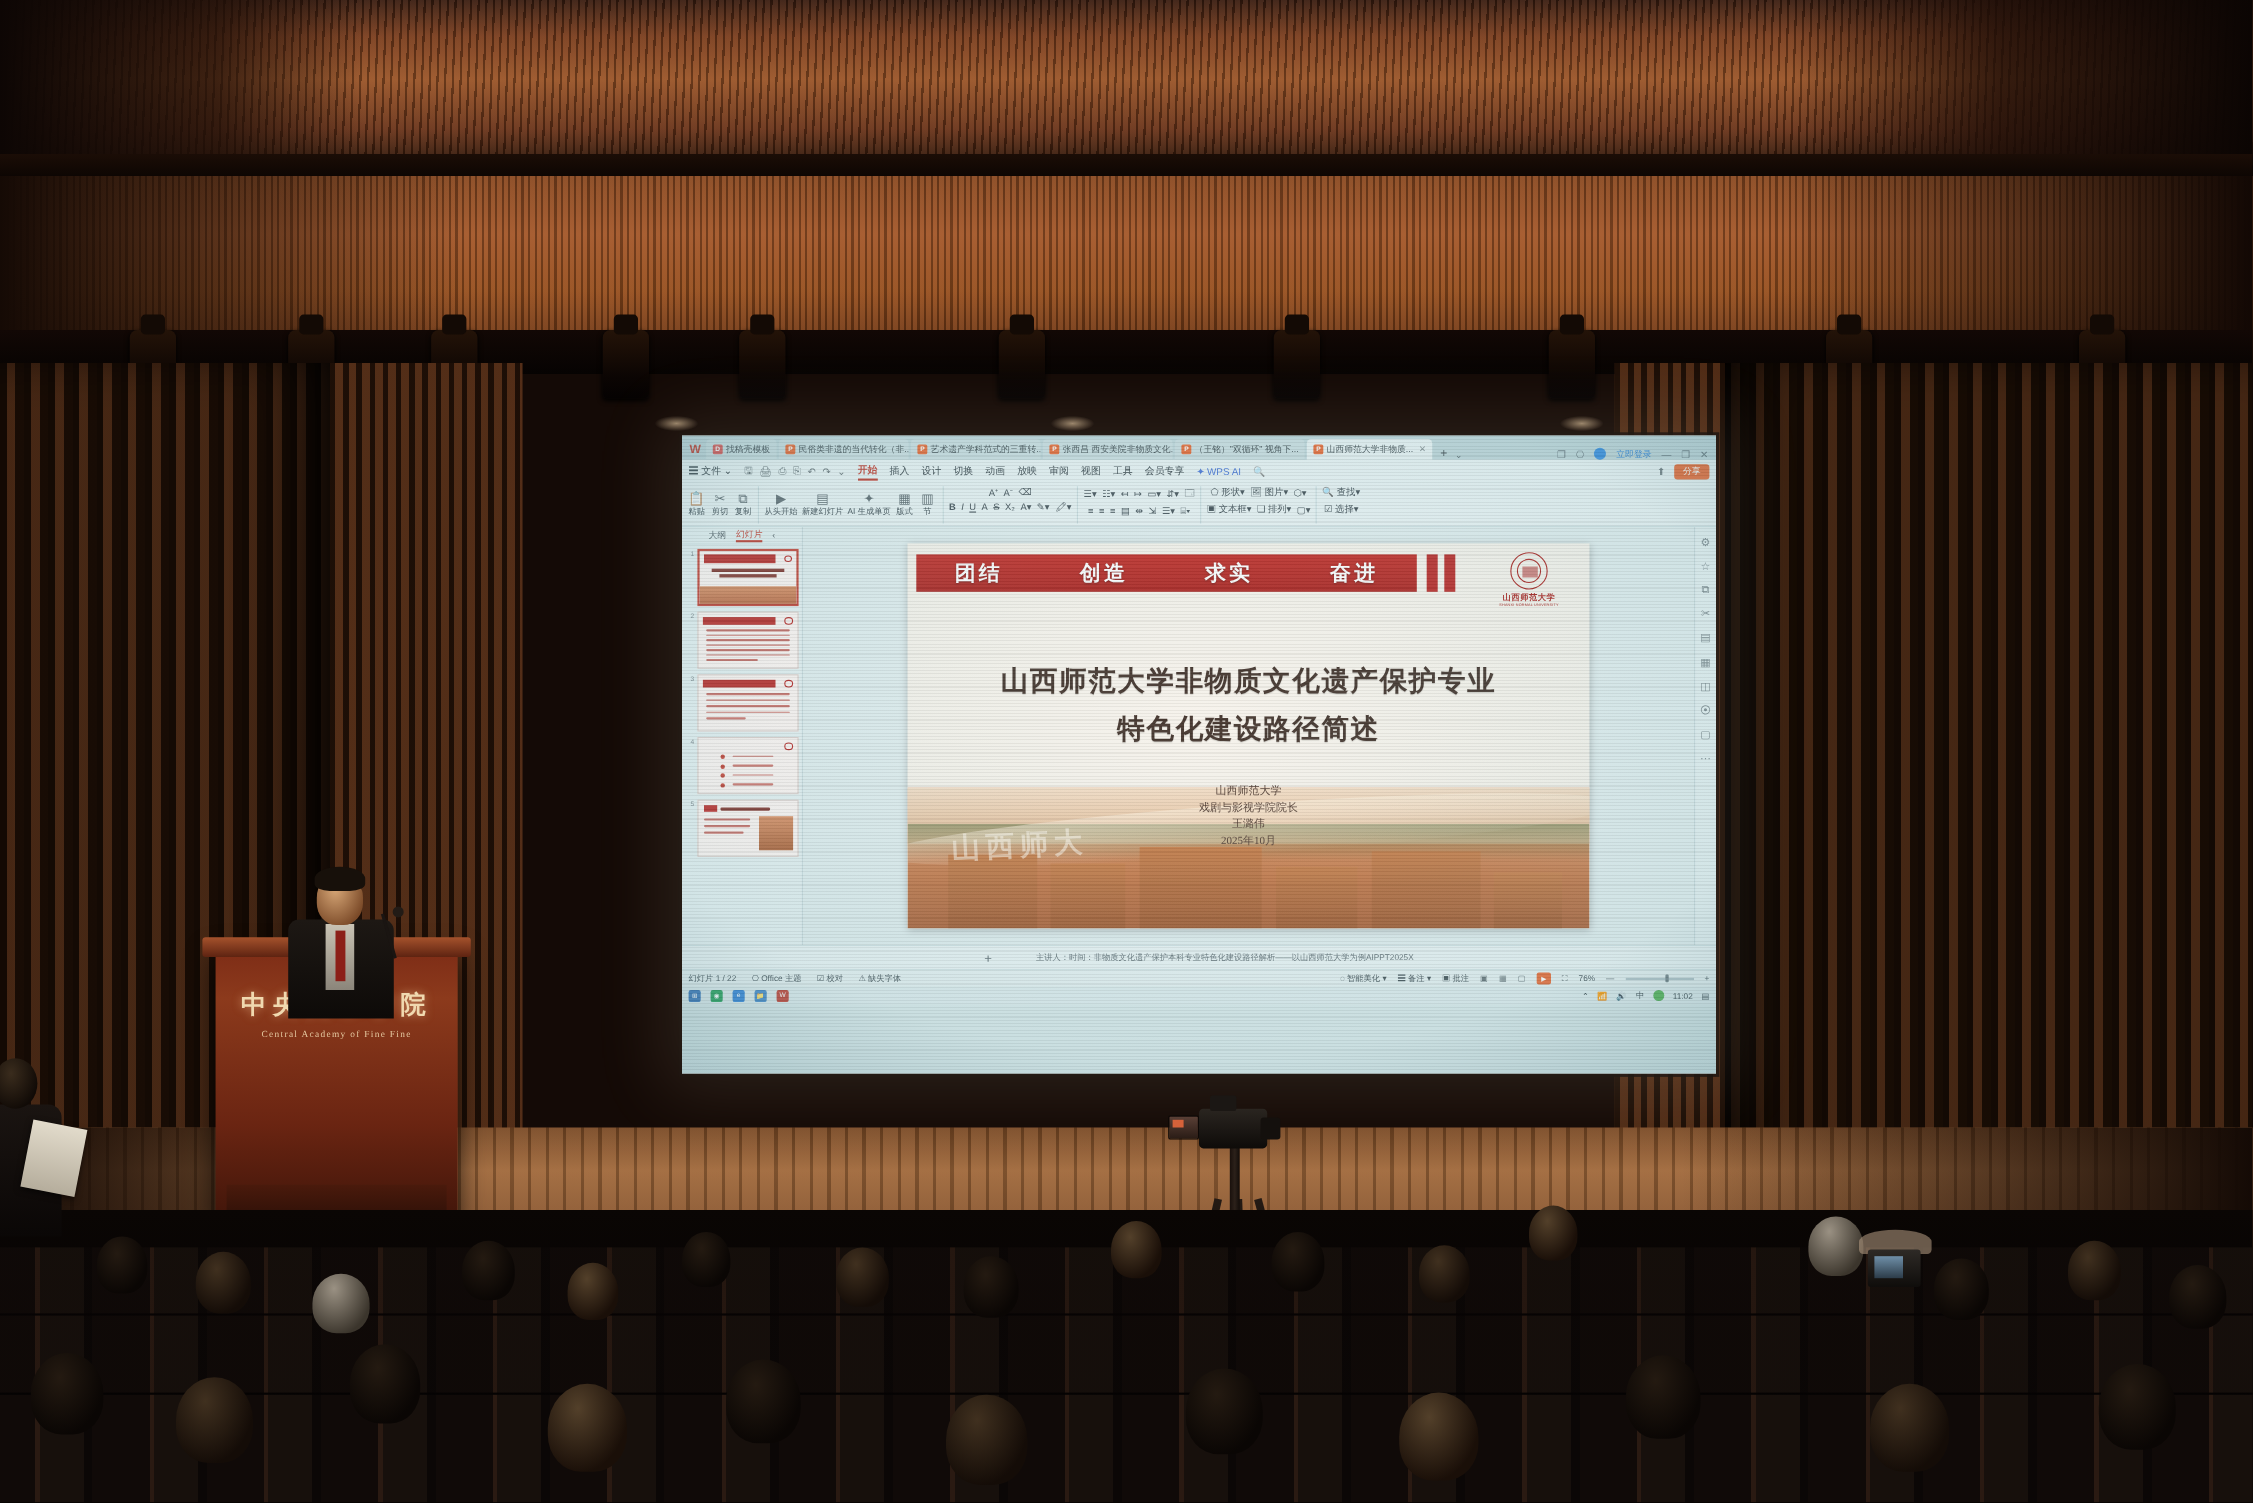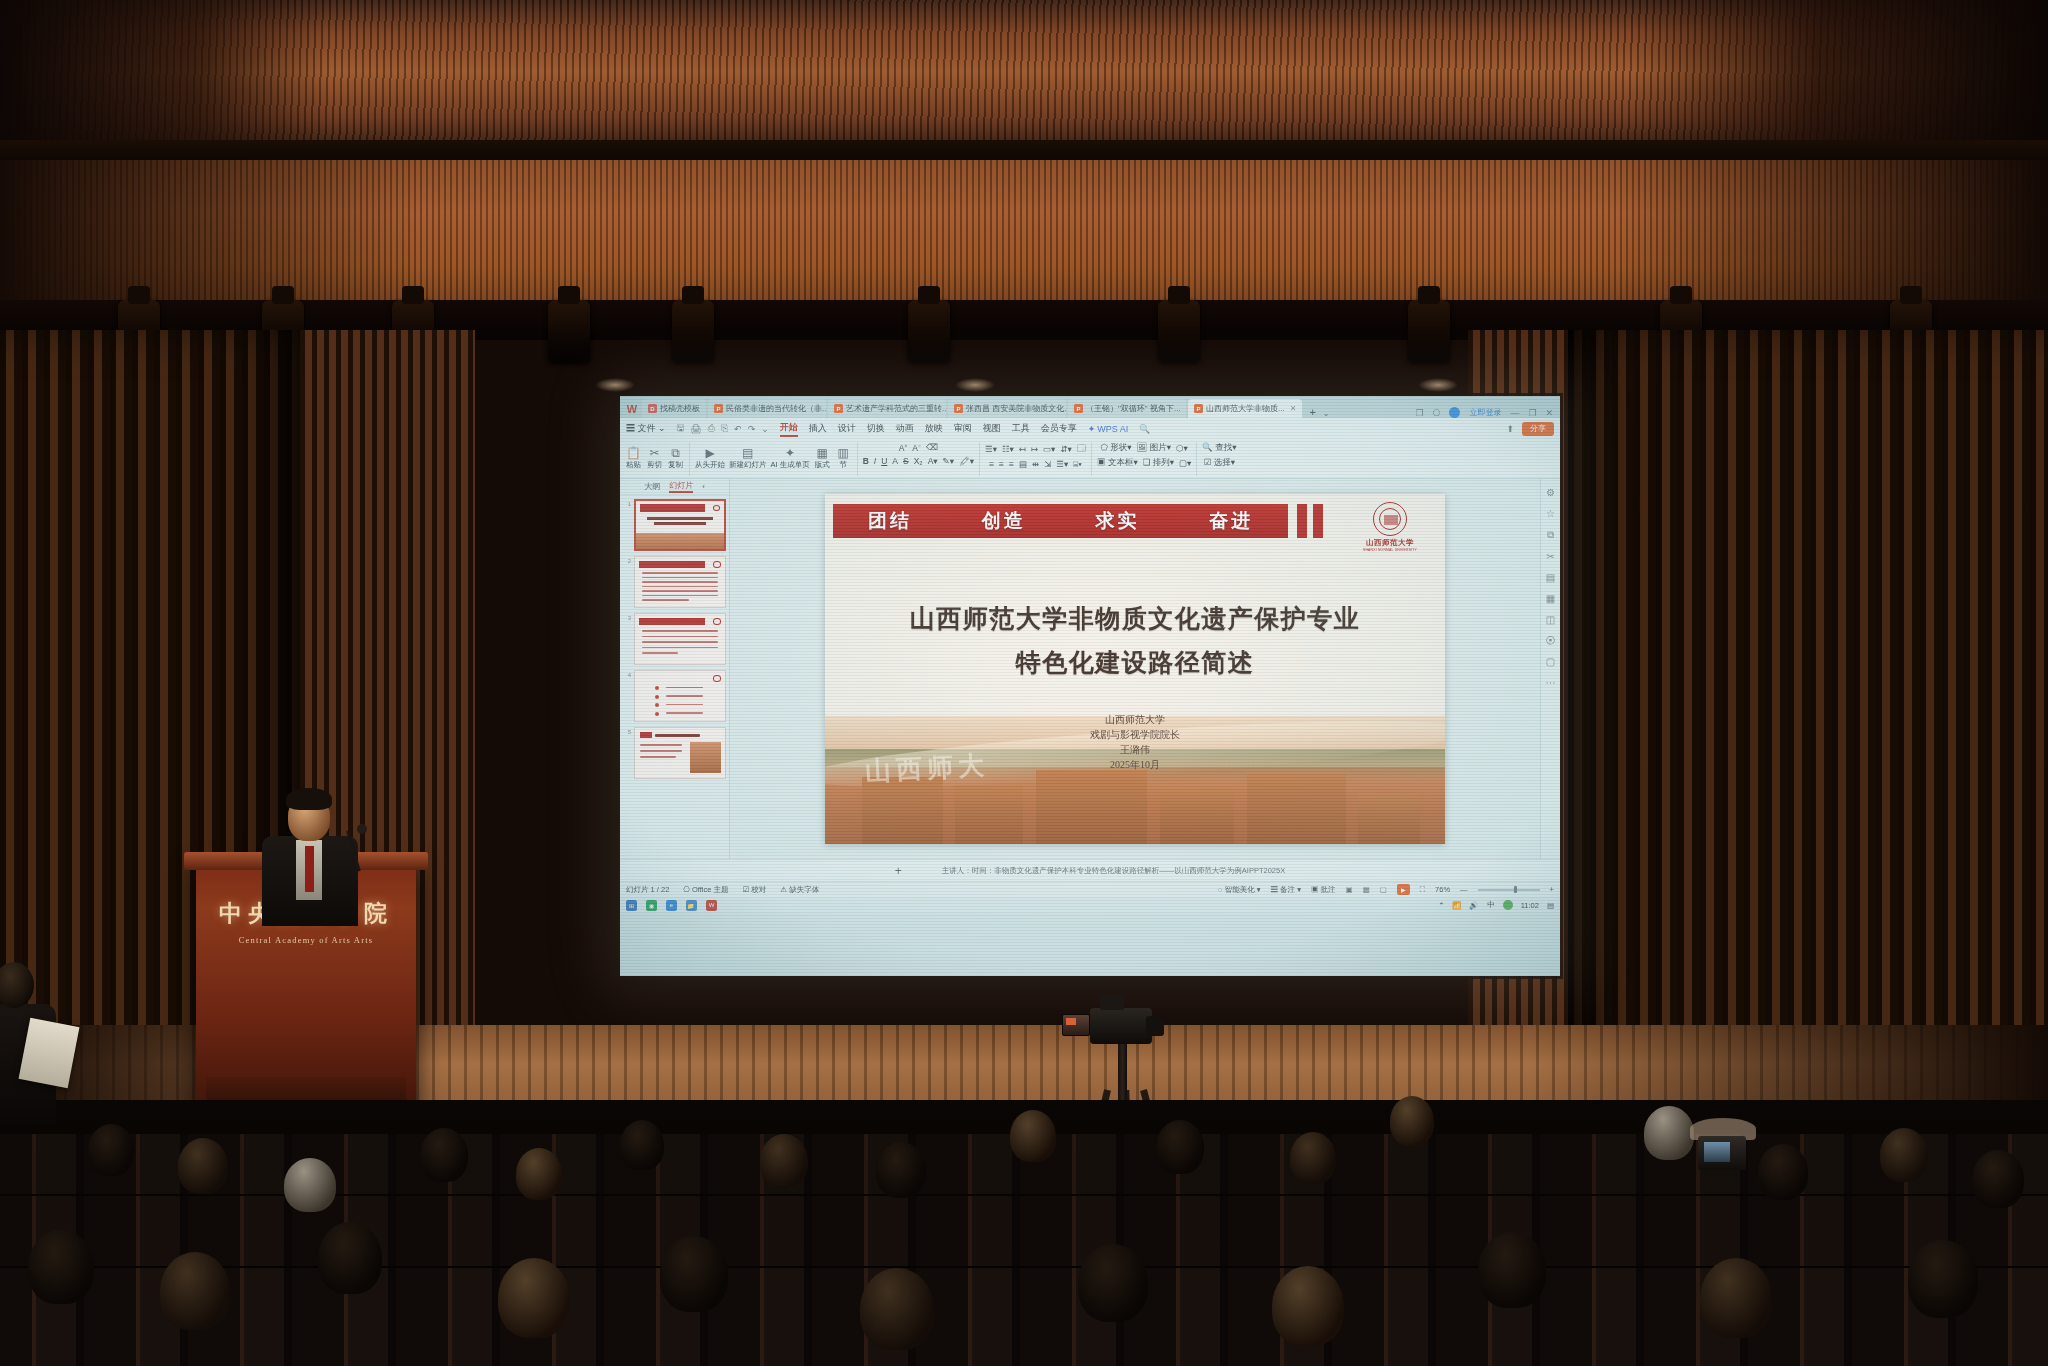--- a/index.html
+++ b/index.html
@@ -745,21 +745,21 @@
   <div class="stage">
     <div class="sv-l"></div>
     <div class="sv-r"></div>
   </div>
   <div class="stage-edge"></div>
 
   <div class="podium">
     <div class="podium-top"></div>
     <div class="podium-sign">
       <div class="cn">中央美术学院</div>
-      <div class="en">Central Academy of Arts Arts</div>
+      <div class="en">Central Academy of Fine Fine</div>
     </div>
     <div class="podium-base"></div>
   </div>
   <div class="spk-body"></div>
   <div class="spk-shirt"></div>
   <div class="spk-tie"></div>
   <div class="spk-head"></div>
   <div class="spk-hair"></div>
   <div class="mic-stem"></div>
   <div class="mic-head"></div>

